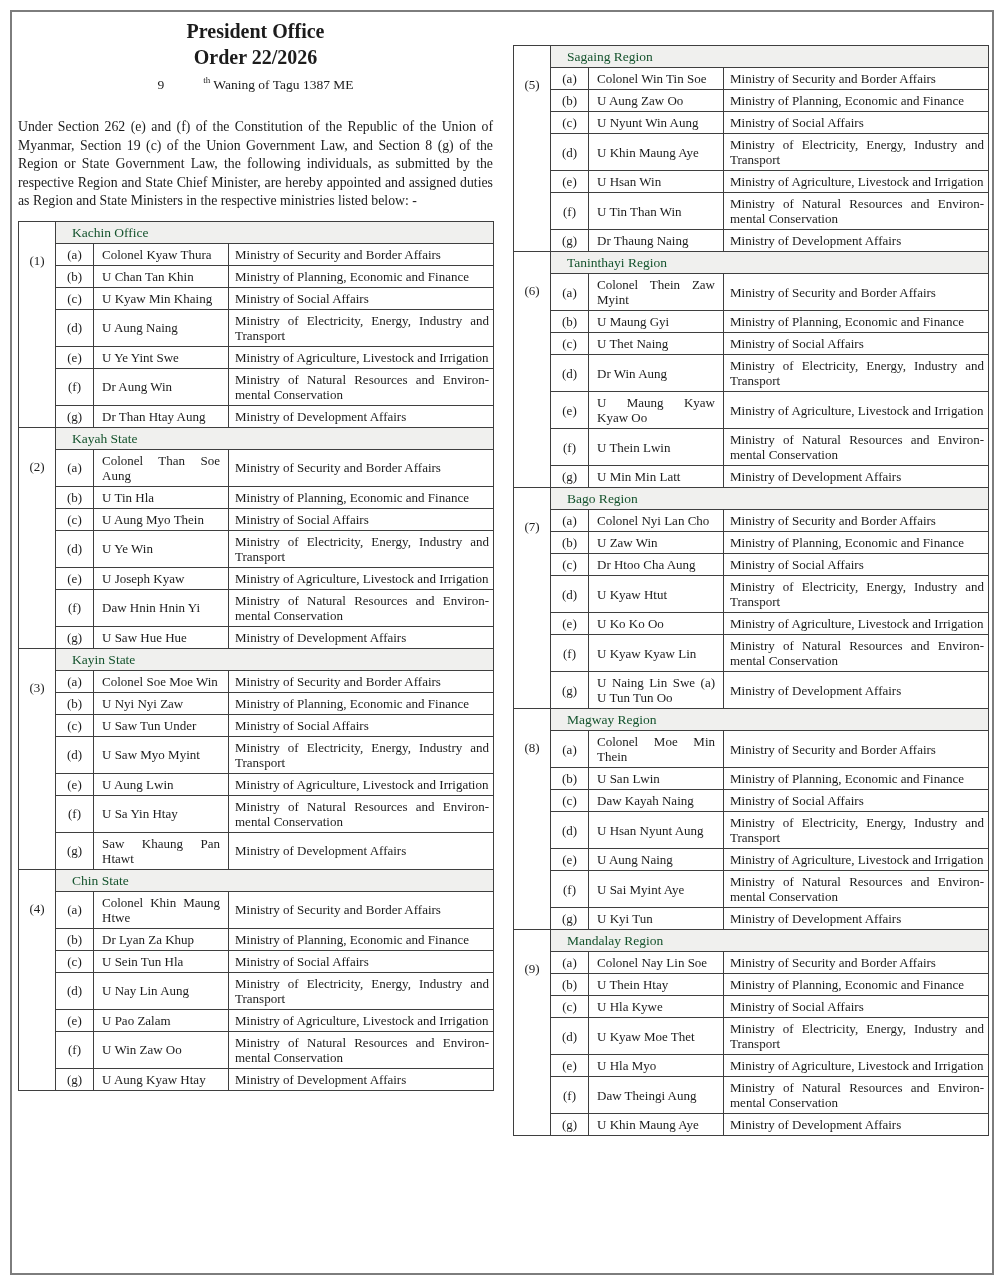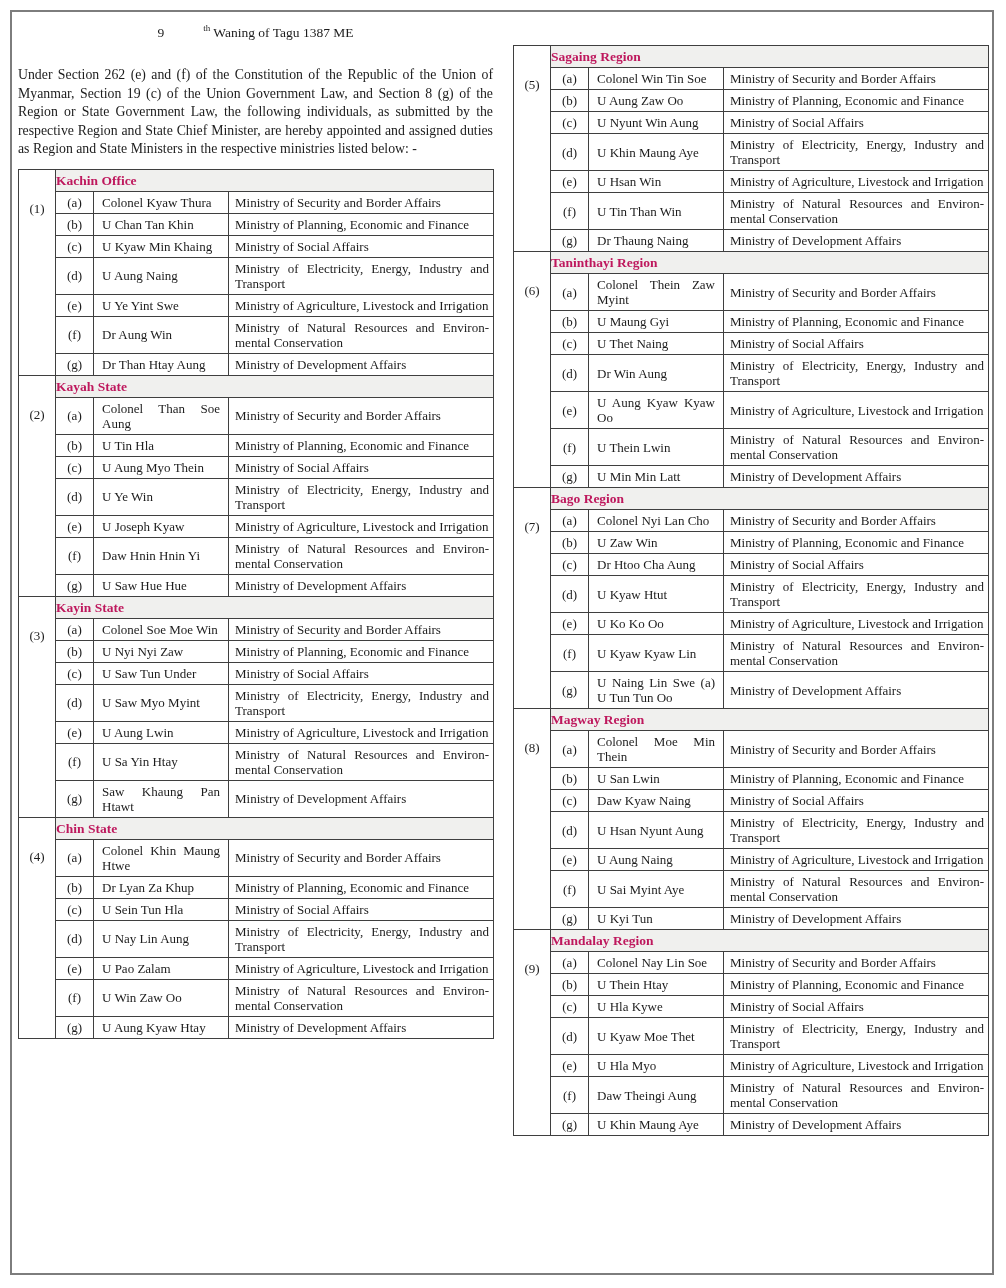--- a/index.html
+++ b/index.html
@@ -38,31 +38,33 @@
   .sec td {
     border:1px solid #3f3f3f; vertical-align:middle;
     line-height:15px; padding:3px 0;
     overflow:hidden;
   }
   td.numcell   { text-align:center; vertical-align:top; padding-top:31px; }
   td.lettercell{ text-align:center; }
   td.namecell  { text-align:justify; padding-left:8px; padding-right:8px; }
   td.mincell   { text-align:justify; padding-left:6px; padding-right:4px; }
   td.titlecell {
-    background:#f0f0ee; color:#be185d; font-weight:bold;
-    font-size:13.5px; padding-left:0; padding-right:6px;
+    background:#f0f0ee; color:#14532d; font-weight:normal;
+    font-size:13.5px; padding-left:16px; padding-right:6px;
   }
 </style>
 </head>
 <body>
 
 <div class="page">
   <div class="frame"></div>
 
   <div class="col col-left">
+    <div class="org">President Office</div>
+    <div class="org">Order 22/2026</div>
 
     <div class="date-block">
       <div class="date-line"><span>9</span><sup>th</sup><span> Waning of Tagu 1387 ME</span></div>
     </div>
 
     <p class="intro">Under Section 262 (e) and (f) of the Constitution of the Republic of the Union of Myanmar, Section 19 (c) of the Union Government Law, and Section 8 (g) of the Region or State Government Law, the following individuals, as submitted by the respective Region and State Chief Minister, are hereby appointed and assigned duties as Region and State Ministers in the respective ministries listed below: -</p>
 
     <div class="sections" id="col-left-sections">
   <table class="sec">
     <colgroup>
@@ -351,21 +353,21 @@
         <td class="namecell">U Thet Naing</td>
         <td class="mincell">Ministry of Social Affairs</td>
       </tr>
             <tr>
         <td class="lettercell">(d)</td>
         <td class="namecell">Dr Win Aung</td>
         <td class="mincell">Ministry of Electricity, Energy, Industry and Transport</td>
       </tr>
             <tr>
         <td class="lettercell">(e)</td>
-        <td class="namecell">U Aung Kyaw Kyaw Oo</td>
+        <td class="namecell">U Maung Kyaw Kyaw Oo</td>
         <td class="mincell">Ministry of Agriculture, Livestock and Ir­rigation</td>
       </tr>
             <tr>
         <td class="lettercell">(f)</td>
         <td class="namecell">U Thein Lwin</td>
         <td class="mincell">Ministry of Natural Resources and Environ­mental Conservation</td>
       </tr>
             <tr>
         <td class="lettercell">(g)</td>
         <td class="namecell">U Min Min Latt</td>
@@ -443,21 +445,21 @@
         <td class="namecell">Colonel Moe Min Thein</td>
         <td class="mincell">Ministry of Security and Border Affairs</td>
       </tr>
             <tr>
         <td class="lettercell">(b)</td>
         <td class="namecell">U San Lwin</td>
         <td class="mincell">Ministry of Planning, Economic and Finance</td>
       </tr>
             <tr>
         <td class="lettercell">(c)</td>
-        <td class="namecell">Daw Kyaw Naing</td>
+        <td class="namecell">Daw Kayah Naing</td>
         <td class="mincell">Ministry of Social Affairs</td>
       </tr>
             <tr>
         <td class="lettercell">(d)</td>
         <td class="namecell">U Hsan Nyunt Aung</td>
         <td class="mincell">Ministry of Electricity, Energy, Industry and Transport</td>
       </tr>
             <tr>
         <td class="lettercell">(e)</td>
         <td class="namecell">U Aung Naing</td>

